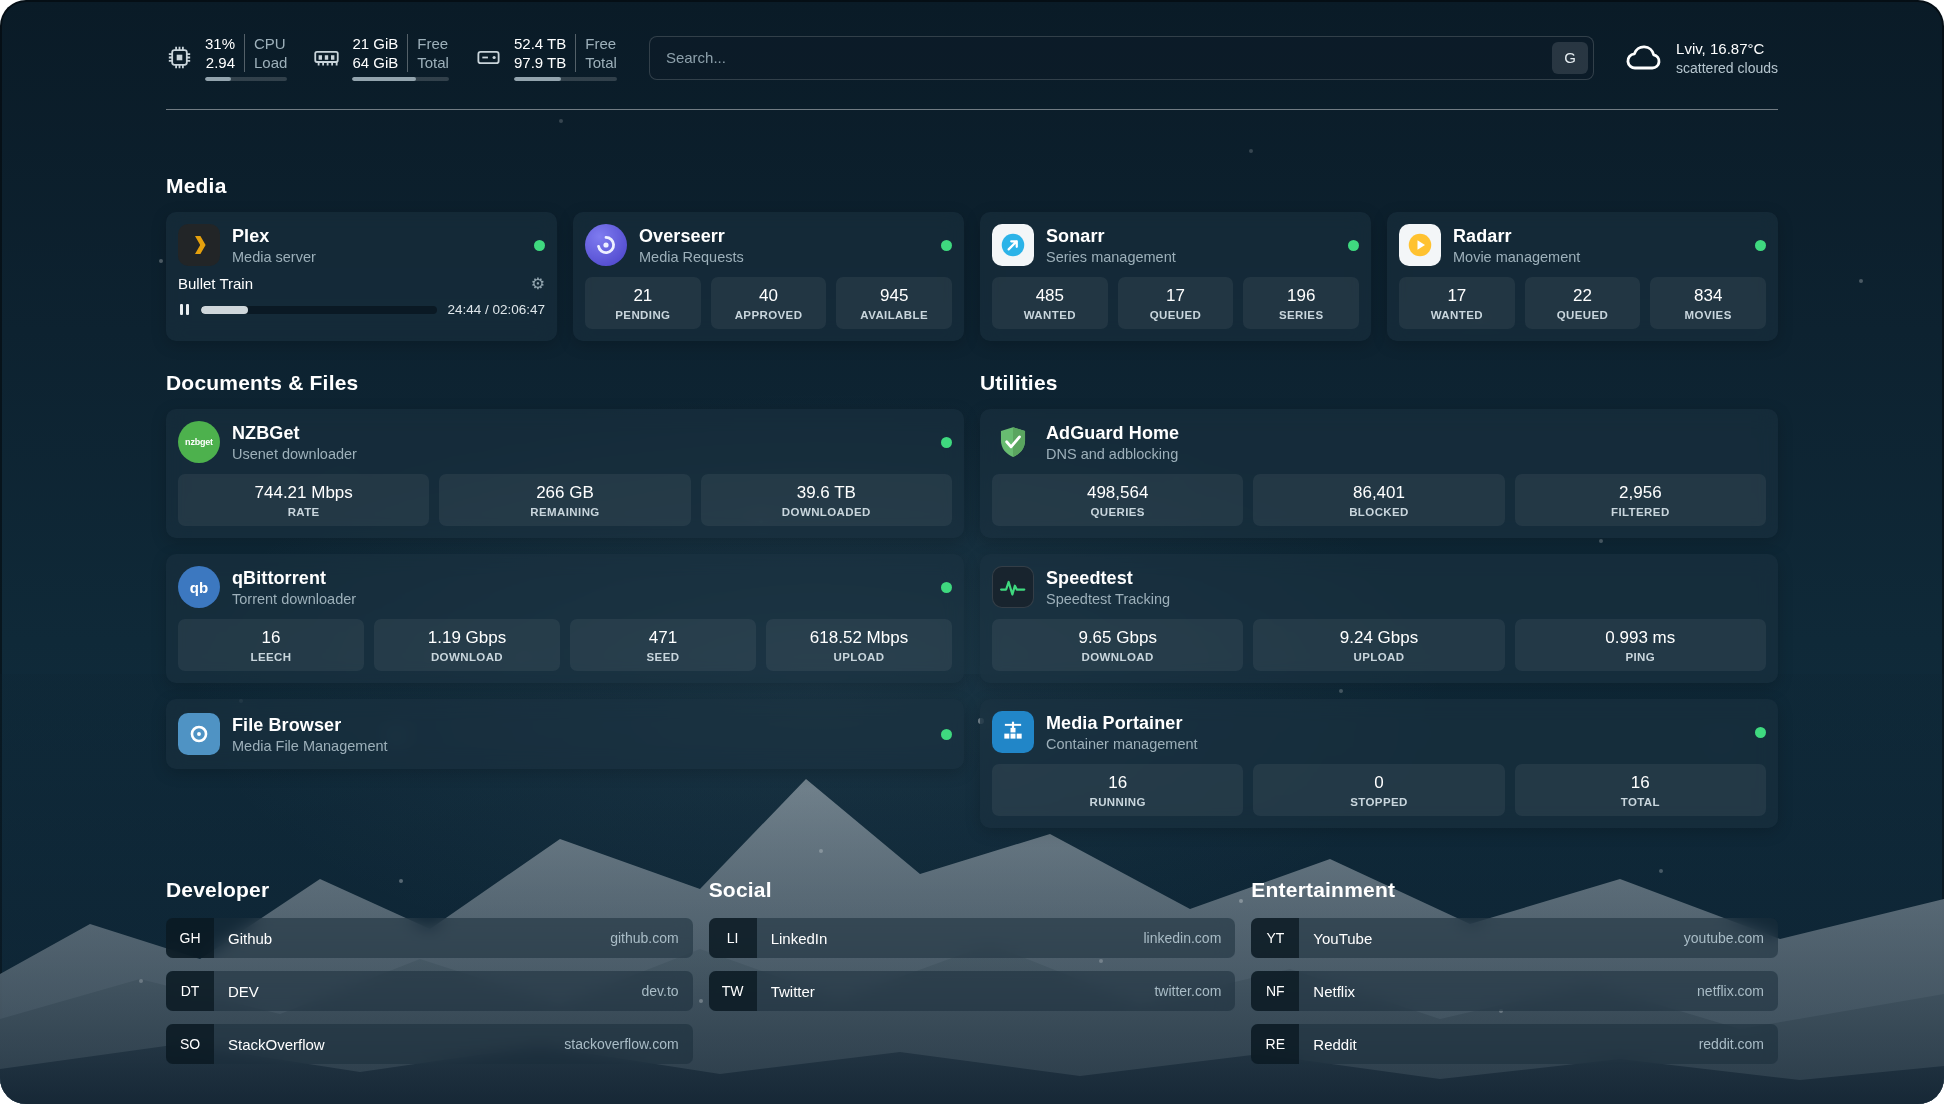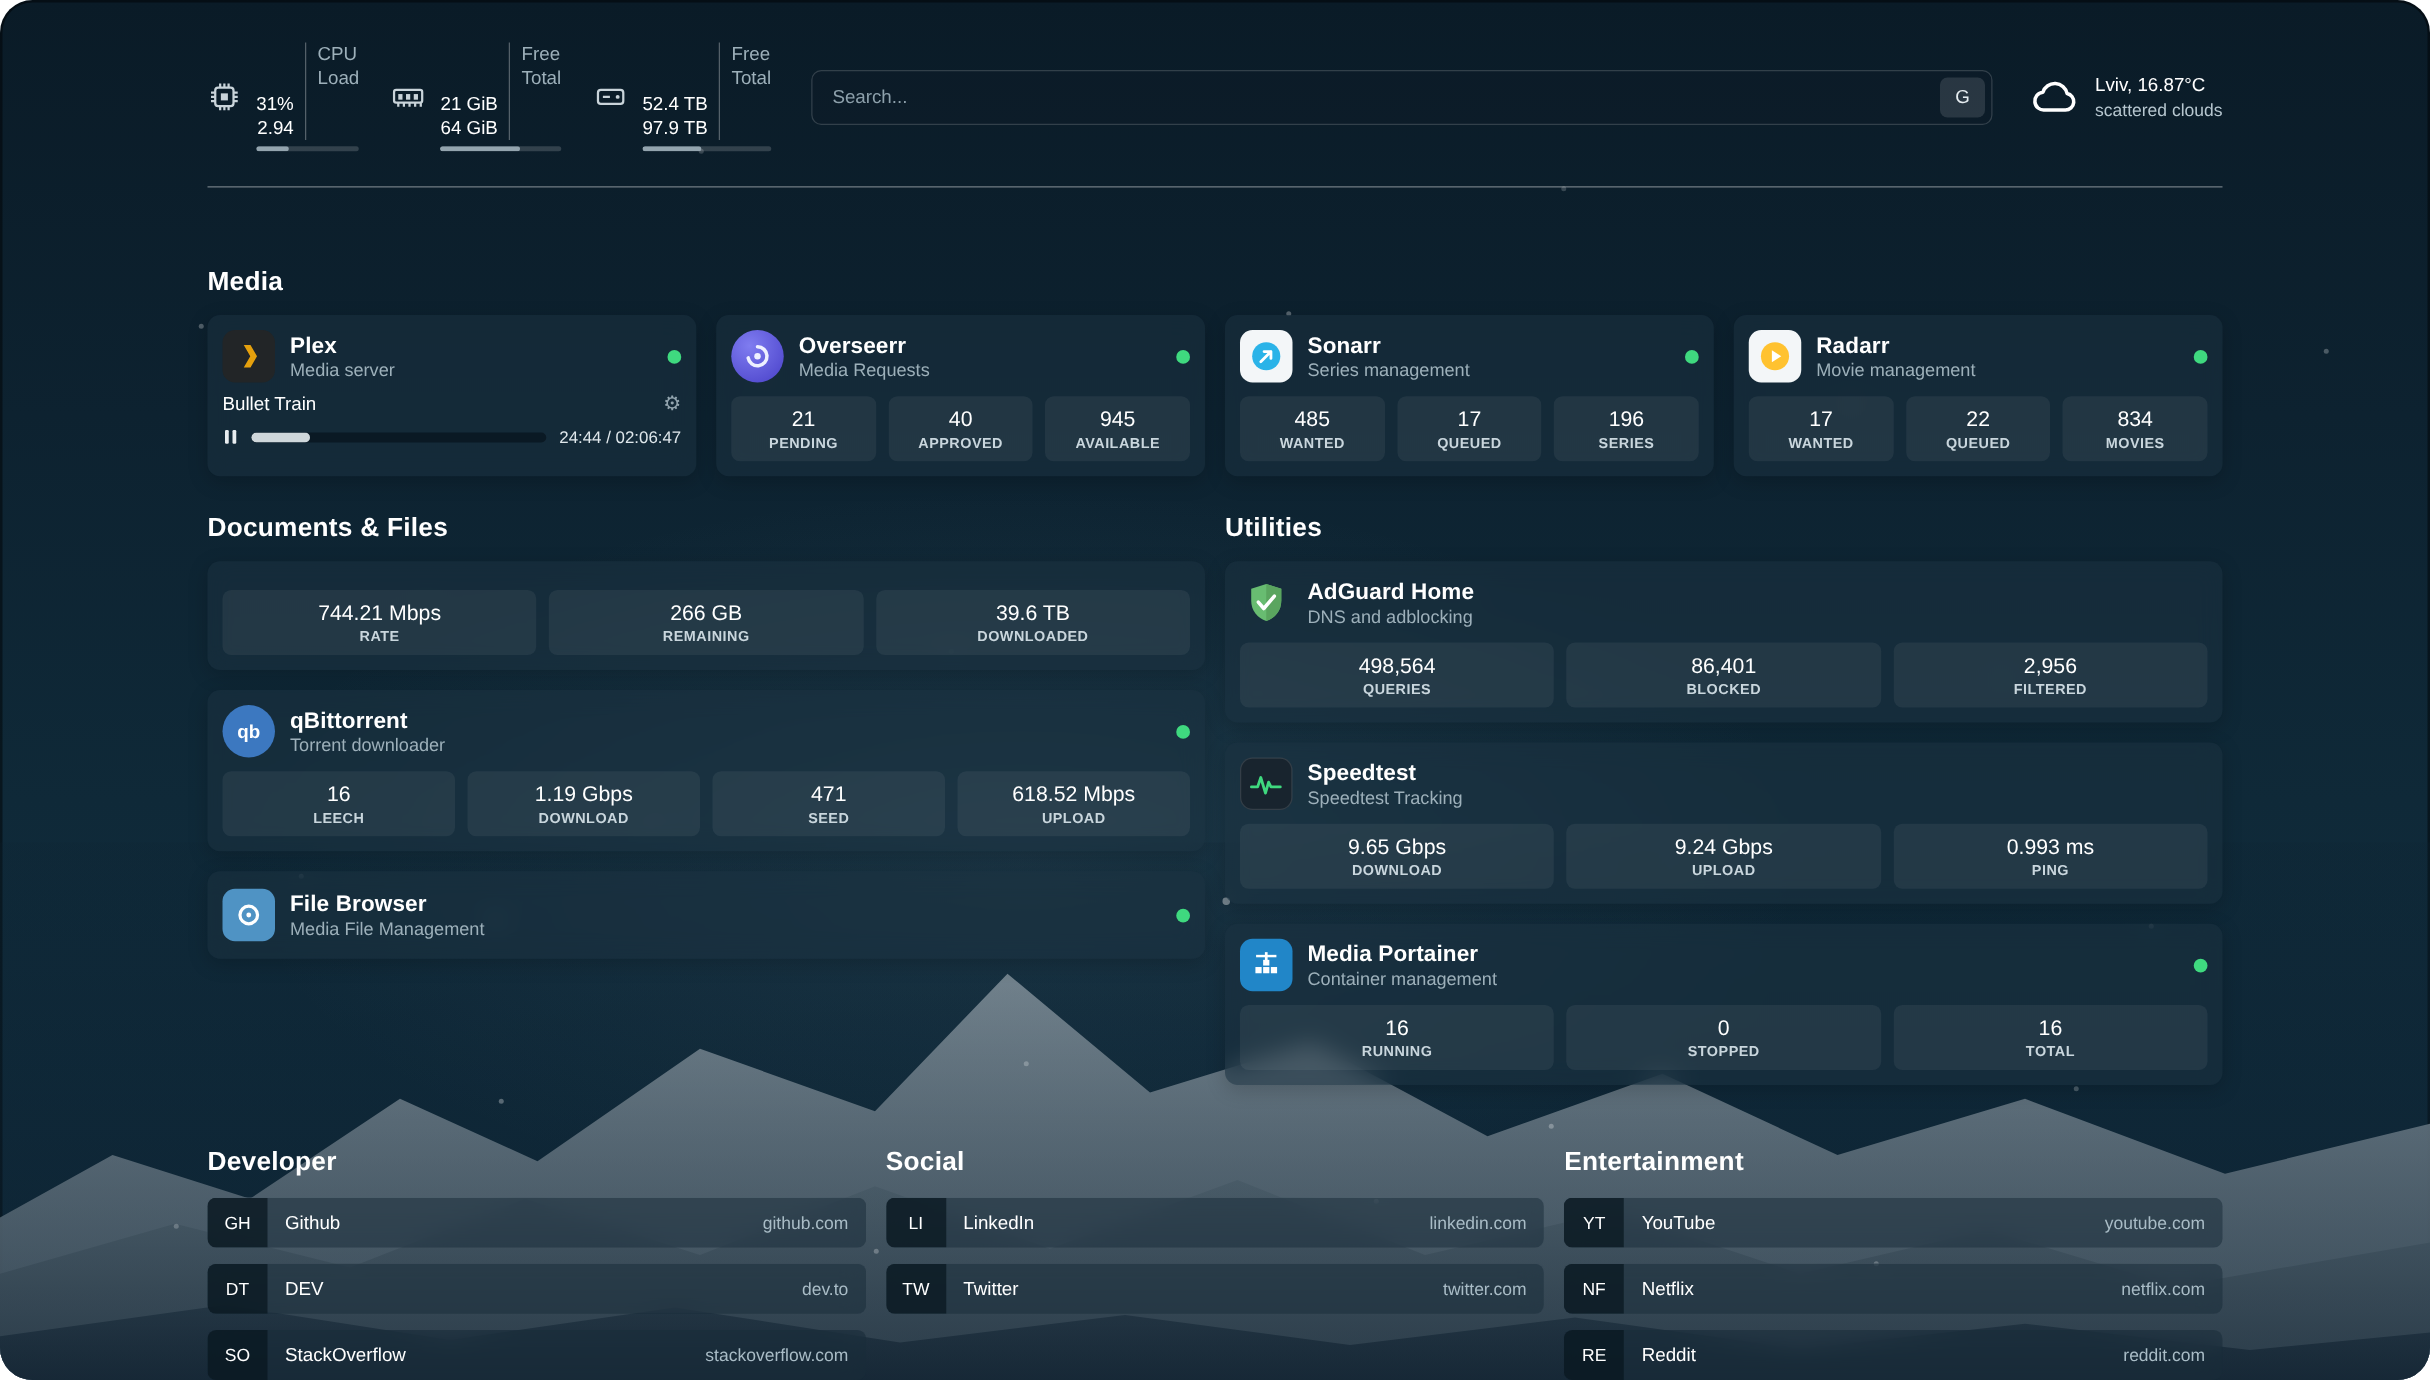--- a/index.html
+++ b/index.html
@@ -34,21 +34,21 @@
   }
   .content { position:relative; width:1612px; margin:0 auto; padding-top:34px; }
 
   
   .topbar { display:flex; align-items:center; }
   .res { display:flex; align-items:center; gap:12px; margin-right:26px; }
   .res-icon { width:27px; height:27px; color:#c9d4da; flex:none; }
   .res-icon svg { width:100%; height:100%; }
   .res-body { display:flex; flex-direction:column; }
   .res-rows { display:flex; }
-  .res-vals { display:flex; flex-direction:column; align-items:flex-end; padding-right:9px;margin-top:40px; }
+  .res-vals { display:flex; flex-direction:column; align-items:flex-end; padding-right:9px; }
   .res-labs { display:flex; flex-direction:column; align-items:flex-start; padding-left:9px;
     border-left:1px solid rgba(255,255,255,0.30); color:#9db0ba; }
   .res-vals span, .res-labs span { font-size:15px; line-height:19px; white-space:nowrap; }
   .res-bar { margin-top:5px; height:4px; border-radius:2px; background:rgba(255,255,255,0.16); overflow:hidden; }
   .res-fill { height:100%; background:#93a4ae; border-radius:2px; }
 
   .search-wrap { flex:1; display:flex; align-items:center; margin:0 30px 0 6px; position:relative; }
   .search-input { width:100%; height:44px; border-radius:8px; border:1px solid rgba(255,255,255,0.16);
     background:rgba(13,28,40,0.62); color:#e6edf1; font-size:15px; padding:0 75px 0 16px; outline:none;
     font-family:"Liberation Sans",sans-serif; }
@@ -375,20 +375,30 @@
 
       </div>
     </div>
 
     <div class="two-col">
 
       <div class="col">
         <div class="sec-title">Documents &amp; Files</div>
 
         <div class="card">
+          <div class="card-head">
+            <span class="icn round" style="background:var(--nzbget-brand,#4db14d)">
+              <span class="icn-txt-sm">nzbget</span>
+            </span>
+            <div class="svc-meta">
+              <div class="svc-name">NZBGet</div>
+              <div class="svc-sub">Usenet downloader</div>
+            </div>
+            <span class="dot"></span>
+          </div>
           <div class="tiles">
             <div class="tile">
               <div class="tile-v">744.21 Mbps</div>
               <div class="tile-l">RATE</div>
             </div>
             <div class="tile">
               <div class="tile-v">266 GB</div>
               <div class="tile-l">REMAINING</div>
             </div>
             <div class="tile">

